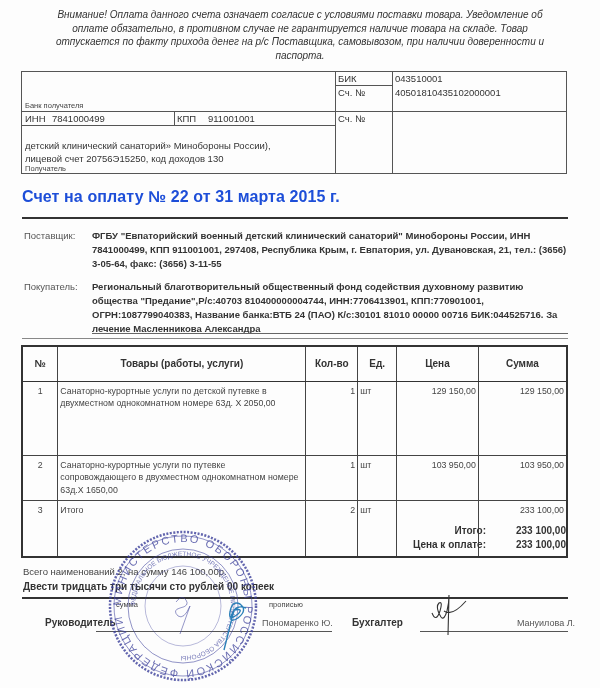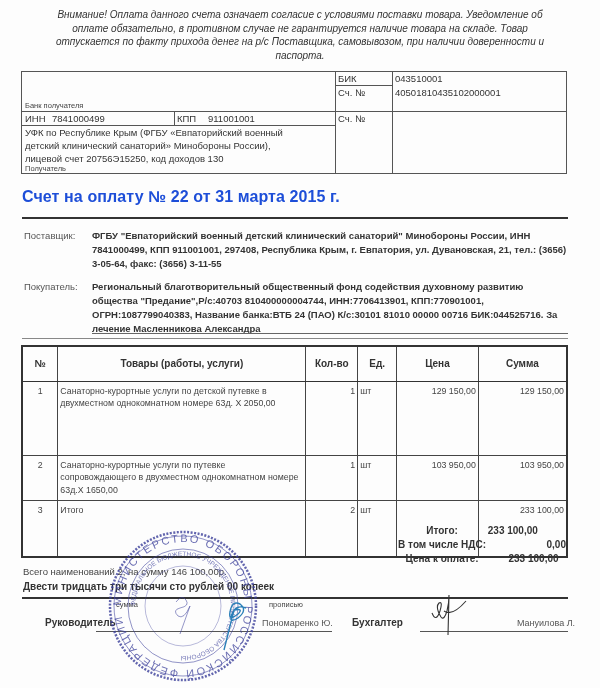--- a/index.html
+++ b/index.html
@@ -27,21 +27,21 @@
 
   
   .goods { left: 21px; top: 345px; width: 547px; border-collapse: collapse; border: 2px solid #333; font-size: 8.8px; color: #444; }
   .goods th { height: 35px; font-size: 10px; font-weight: bold; color: #333; border: 1px solid #444; border-bottom: 1.5px solid #333; text-align: center; }
   .goods td { border-left: 1px solid #444; border-right: 1px solid #444; vertical-align: top; padding: 3px 2px; line-height: 12.5px; }
   .goods tr.sep td { border-bottom: 1px solid #444; }
   .num { text-align: center; }
   .r { text-align: right; }
 
   .totals { right: 34px; top: 524px; font-size: 10px; font-weight: bold; color: #333; line-height: 14px; }
-  .totals .row { display: flex; justify-content: center; margin-left: 40px; }
+  .totals .row { display: flex; justify-content: flex-end; margin-left: 40px; }
   .totals .lbl { text-align: right; }
   .totals .val { width: 80px; text-align: right; }
 
   .count-line { left: 23px; top: 566px; font-size: 9.5px; color: #444; }
   .words-line { left: 23px; top: 581px; font-size: 10px; font-weight: bold; color: #333; }
   .words-rule { left: 22px; top: 597px; width: 546px; height: 2px; background: #333; }
   .hint { font-size: 7.5px; color: #444; }
 
   .sig-label { font-size: 10px; font-weight: bold; color: #333; }
   .sig-name { font-size: 9px; color: #555; }
@@ -76,21 +76,20 @@
   <div class="t" style="left:373px;top:14px;">40501810435102000001</div>
 
   <div class="t" style="left:3px;top:40px;">ИНН</div>
   <div class="t" style="left:30px;top:40px;">7841000499</div>
   <div class="t" style="left:155px;top:40px;">КПП</div>
   <div class="t" style="left:186px;top:40px;">911001001</div>
 
   <div class="t" style="left:316px;top:40px;">Сч. №</div>
   <div class="t" style="left:373px;top:40px;"></div>
 
-  <div class="t" style="left:3px;top:54px;">УФК по Республике Крым (ФГБУ «Евпаторийский военный</div>
   <div class="t" style="left:3px;top:67px;">детский клинический санаторий» Минобороны России),</div>
   <div class="t" style="left:3px;top:80px;">лицевой счет  20756Э15250, код доходов 130</div>
   <div class="t small" style="left:3px;top:90px;">Получатель</div>
 </div>
 
 <div class="abs title">Счет на оплату № 22   от 31 марта 2015 г.</div>
 <div class="abs title-rule"></div>
 
 <div class="abs party-label" style="left:24px;top:230px;">Поставщик:</div>
 <div class="abs party-text" style="left:92px;top:229px;width:478px;">ФГБУ "Евпаторийский военный детский клинический санаторий" Минобороны России, ИНН 7841000499, КПП 911001001, 297408, Республика Крым, г. Евпатория, ул. Дувановская, 21, тел.: (3656) 3-05-64, факс: (3656) 3-11-55</div>
@@ -146,24 +145,20 @@
     </tr>
   </tbody>
 </table>
 
 <div class="abs totals">
   <div class="row">
       <span class="lbl">Итого:</span>
       <span class="val">233 100,00</span>
     </div>
   <div class="row">
-      <span class="lbl">В том числе НДС:</span>
-      <span class="val">0,00</span>
-    </div>
-  <div class="row">
       <span class="lbl">Цена к оплате:</span>
       <span class="val">233 100,00</span>
     </div>
 </div>
 
 <div class="abs count-line">Всего наименований 2, на сумму      146 100,00р.</div>
 <div class="abs words-line">Двести тридцать три тысячи сто рублей 00 копеек</div>
 <div class="abs words-rule"></div>
 <div class="abs hint" style="left:116px;top:600px;">сумма</div>
 <div class="abs hint" style="left:252px;top:600px;padding-left:17px;">прописью</div>

